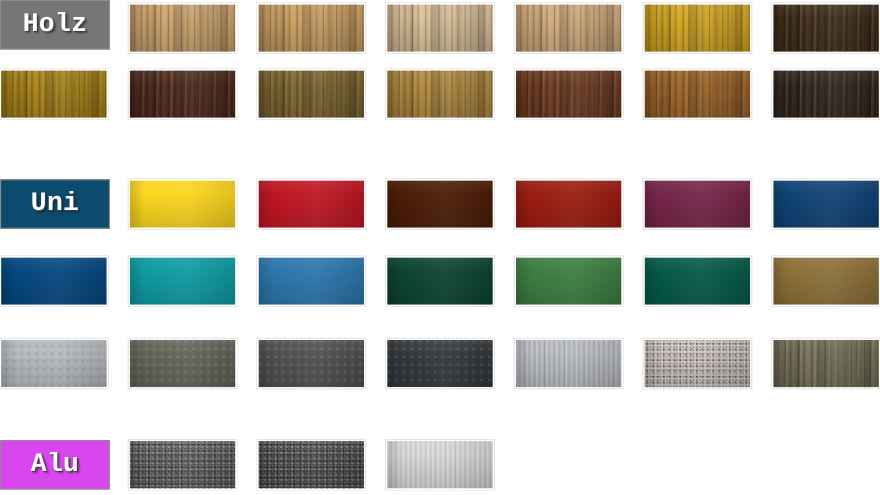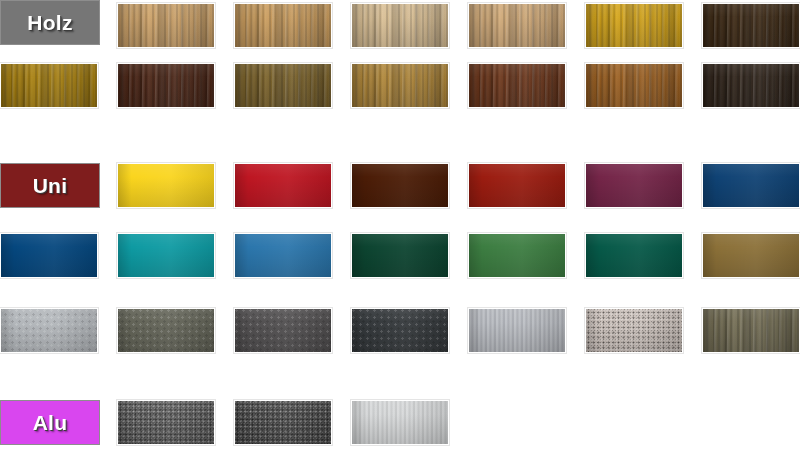--- a/index.html
+++ b/index.html
@@ -28,23 +28,23 @@
     height: 45px;
     background: #767676;
     border: 1px solid #8d8d8d;
     box-sizing: border-box;
     display: flex;
     align-items: center;
     justify-content: center;
   }
   .label-chip .chip-text {
     color: #ffffff;
-    font-family: Liberation Sans, sans-serif;
+    font-family: Liberation Mono, monospace;
     font-weight: bold;
-    font-size: 21px;
+    font-size: 24px;
     letter-spacing: 0.3px;
     text-shadow: 1px 1px 0 #3c3c3c, 2px 2px 2px rgba(0,0,0,0.45);
     line-height: 1;
   }
 
   
   .swatch {
     position: absolute;
     width: 98px;
     height: 45px;
@@ -218,21 +218,21 @@
       <div class="grain"></div>
       <div class="grain2"></div>
       <div class="sheen"></div>
     </div>
     <div class="swatch tex-wood" title="wood-near-black" style="left: 702px; top: 63px; width: 98px; height: 45px;">
       <div class="fill" style="background: rgb(44, 32, 22);"></div>
       <div class="grain"></div>
       <div class="grain2"></div>
       <div class="sheen"></div>
     </div>
-    <div class="label-chip" style="left: 0px; top: 163px; width: 100px; height: 45px; background: #7f1d1d; border-color: rgb(141, 141, 141);">
+    <div class="label-chip" style="left: 0px; top: 163px; width: 100px; height: 45px; background: #0c4a6e; border-color: rgb(141, 141, 141);">
       <span class="chip-text" style="color: rgb(255, 255, 255);">Uni</span>
     </div>
     <div class="swatch tex-solid" title="uni-traffic-yellow" style="left: 117px; top: 163px; width: 98px; height: 45px;">
       <div class="fill" style="background: rgb(250, 213, 30);"></div>
       <div class="sheen"></div>
     </div>
     <div class="swatch tex-solid" title="uni-traffic-red" style="left: 234px; top: 163px; width: 98px; height: 45px;">
       <div class="fill" style="background: rgb(190, 22, 34);"></div>
       <div class="sheen"></div>
     </div>

